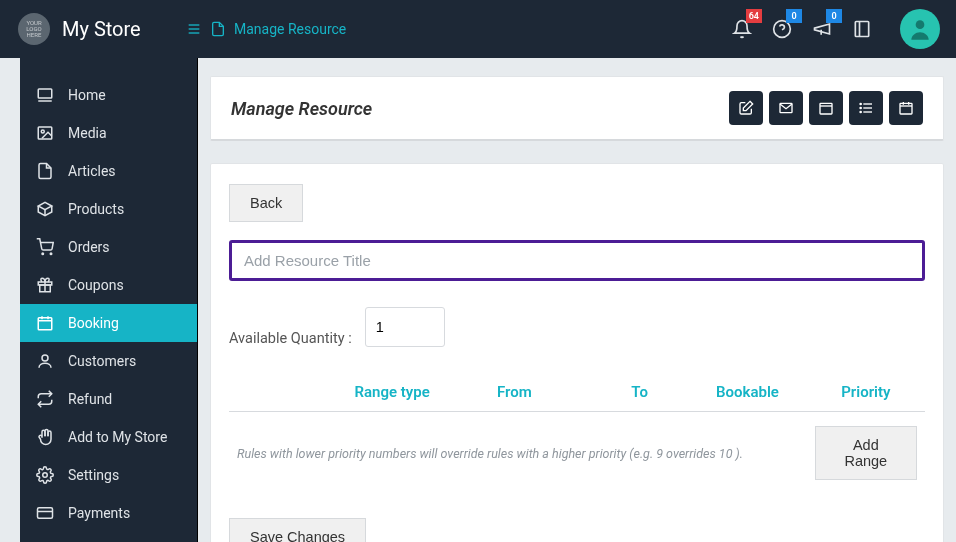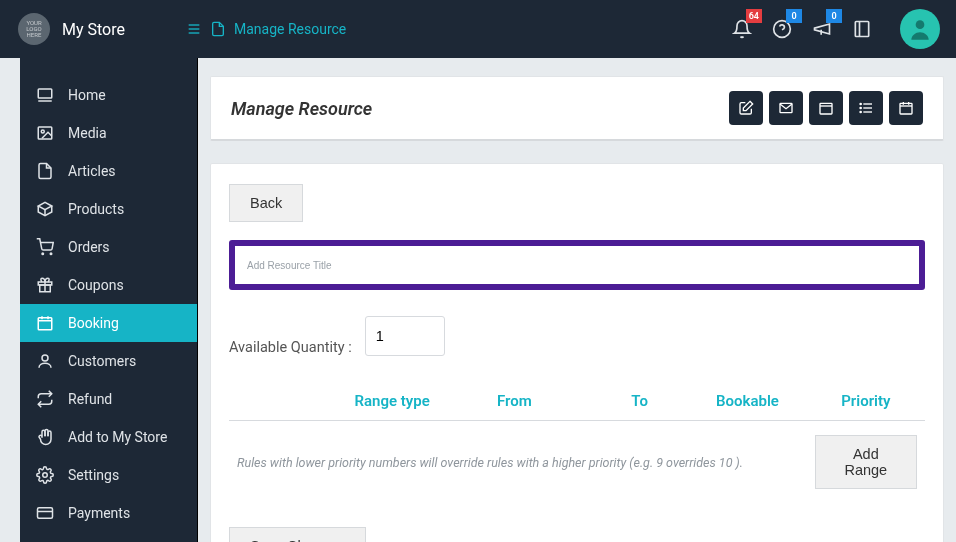--- a/index.html
+++ b/index.html
@@ -36,21 +36,21 @@
   .brand-logo-circle {
     width: 32px; height: 32px;
     border-radius: 50%;
     background: #5b6670;
     display: flex; align-items: center; justify-content: center;
     font-size: 6px; line-height: 6px;
     color: #c5c9cd;
     text-align: center;
     flex-direction: column;
   }
-  .brand-name { font-size: 16px; color: #ffffff; }
+  .brand-name { font-size: 20px; color: #ffffff; }
   .breadcrumb-area {
     display: flex; align-items: center;
     color: #16b4c6;
     gap: 8px;
     padding-left: 8px;
   }
   .breadcrumb-area svg { stroke: #16b4c6; }
   .breadcrumb-text { color: #16b4c6; font-size: 14px; }
   .top-spacer { flex: 1; }
   .top-actions {
@@ -151,25 +151,25 @@
     padding: 10px 20px;
     border:1px solid #d6d9dc;
     background:#f0f0f0;
     color:#333;
     cursor:pointer;
     font-size:14.5px;
   }
 
   .title-input {
     width:100%;
-    height:50px;
+    height:41px;
     padding:0 12px;
-    border:6px solid #4c1d95;
+    border:3px solid #4c1d95;
     border-radius:3px;
-    font-size:10px;
+    font-size:15px;
     margin-top: 18px;
     color:#333;
   }
   .title-input::placeholder{ color:#9aa1a8; }
 
   .qty-row { display:flex; align-items:flex-end; gap:13px; margin-top:26px; }
   .qty-label { color:#555; font-size:14.5px; }
   .qty-input {
     width:80px; height:40px;
     text-align:left; padding:0 10px;

